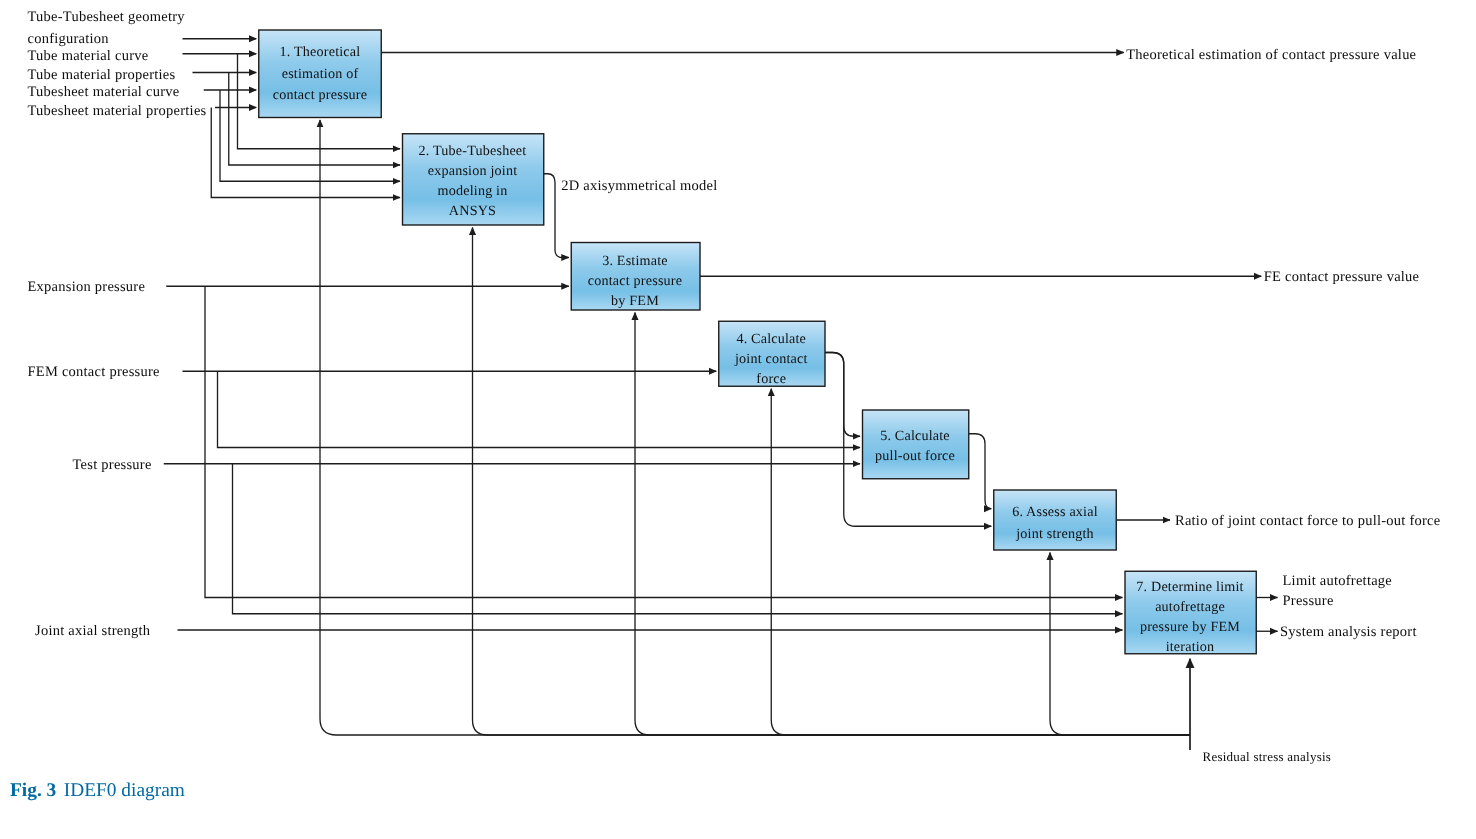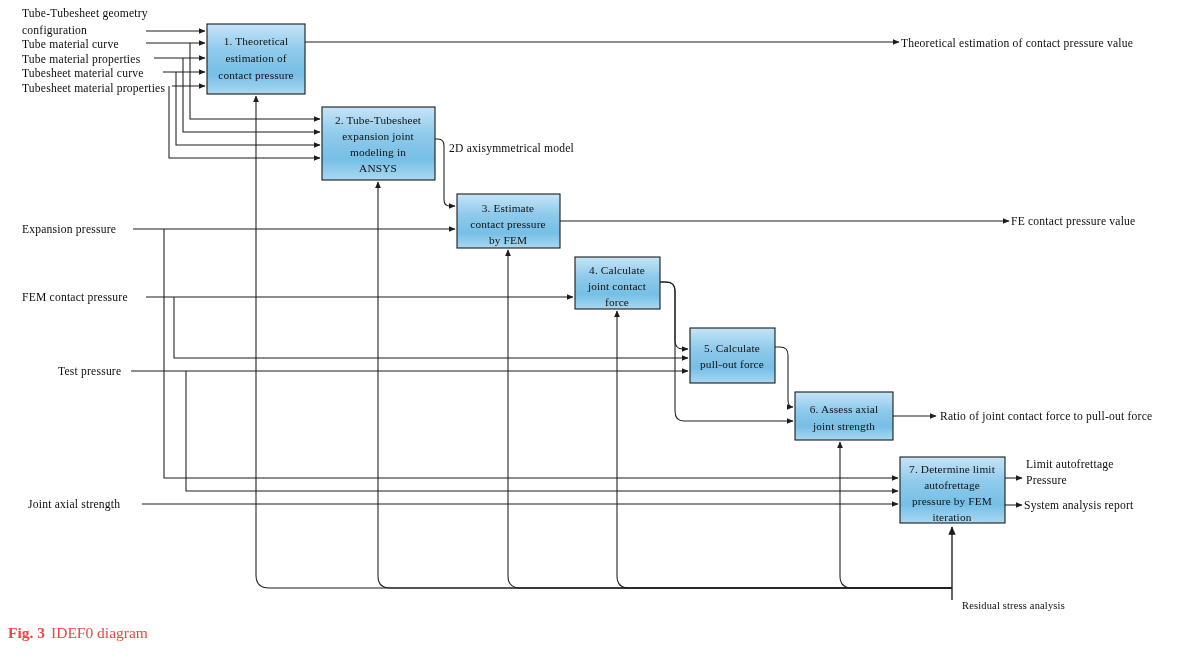--- a/index.html
+++ b/index.html
@@ -56,21 +56,21 @@
   }
   .label-small {
     font-size: 10.4px;
   }
   .caption {
     position: absolute;
     left: 8px;
     top: 624px;
     font-family: "Liberation Serif", "DejaVu Serif", serif;
     font-size: 15.5px;
-    color: #ef4444;
+    color: #0369a1;
     white-space: nowrap;
   }
   .caption b {
     font-weight: 700;
     margin-right: 6px;
   }
 </style>
 </head>
 <body>
 

